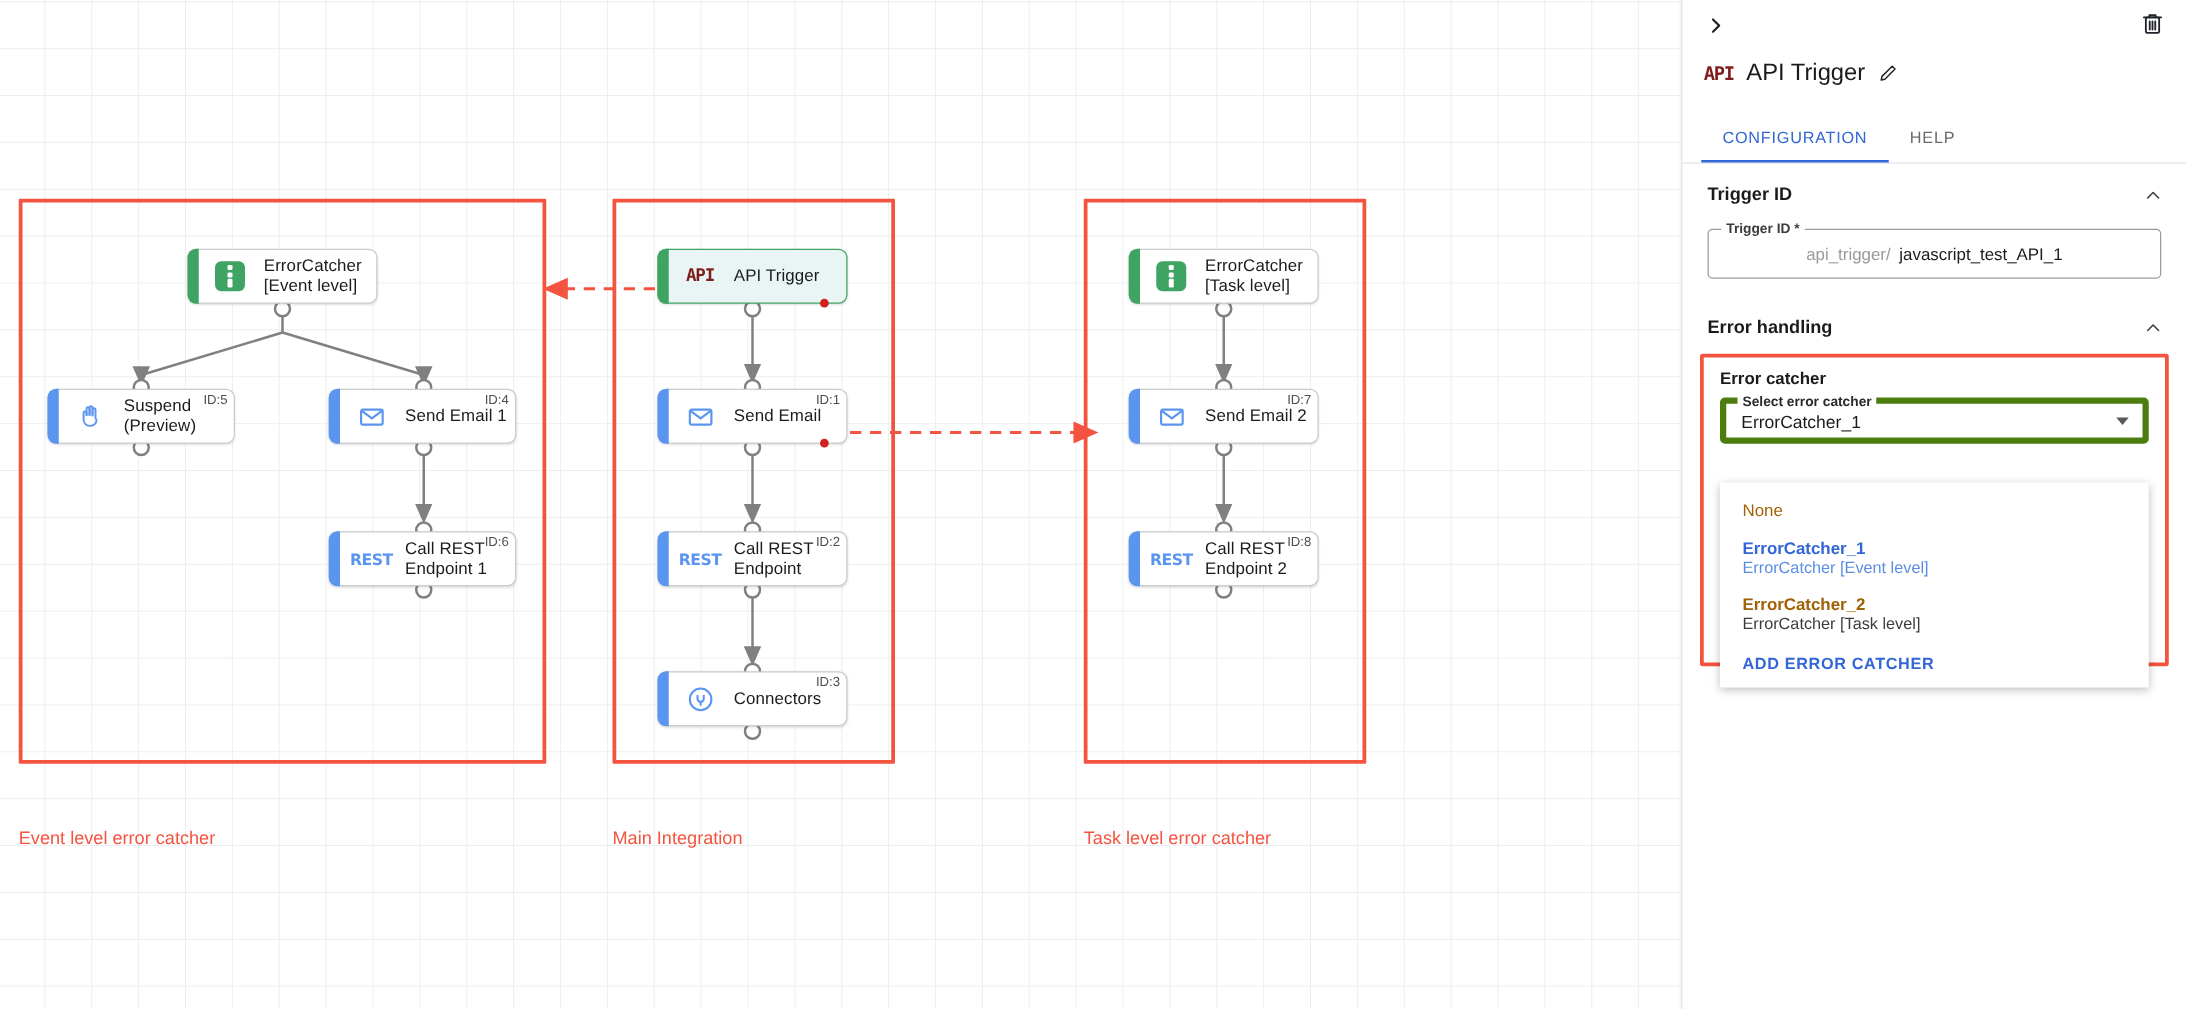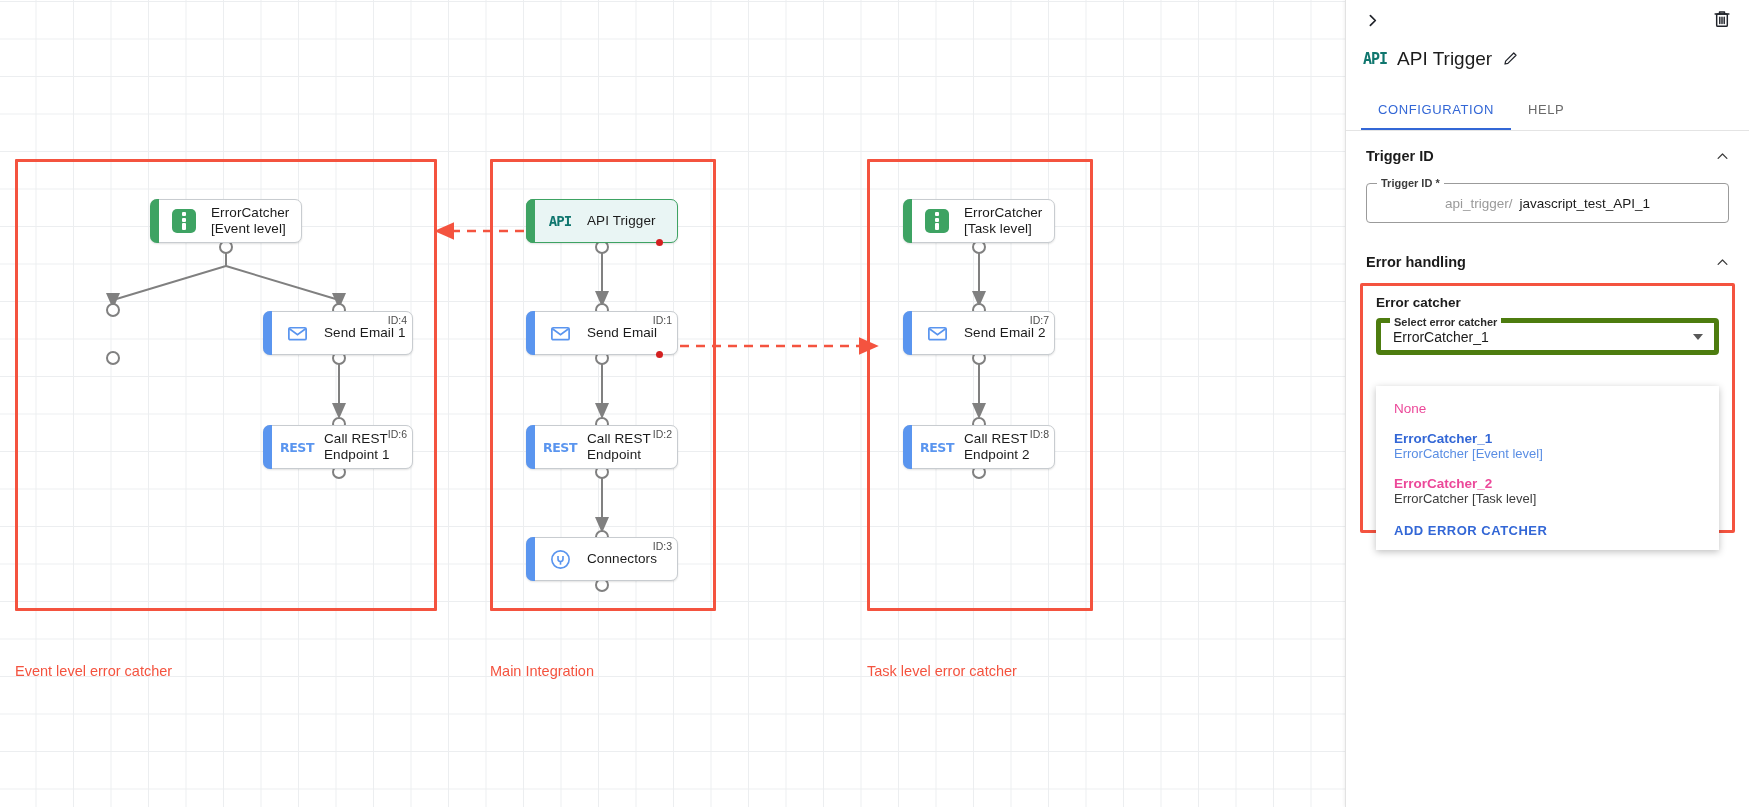--- a/index.html
+++ b/index.html
@@ -85,21 +85,21 @@
     position:absolute;
     right:14px; bottom:-4px;
     width:7px; height:7px; border-radius:50%;
     background:#d32020;
   }
 
   
   .ec-icon { width:24px; height:24px; border-radius:5px; background:#3ea363;
              display:flex; align-items:center; justify-content:center; }
   .ec-icon span { display:block; width:4px; height:4px; background:#fff; border-radius:1px; margin:1.2px 0;}
-  .api-text { color:#0f766e; font-family:"DejaVu Sans Mono", monospace; font-weight:bold;
+  .api-text { color:#7f1d1d; font-family:"DejaVu Sans Mono", monospace; font-weight:bold;
               font-size:14px; letter-spacing:-1px; }
   .rest-text { color:#5a95ef; font-family:"DejaVu Sans", sans-serif; font-weight:bold;
                font-size:12.5px; letter-spacing:-.4px; }
 
   
   #panel {
     position:absolute; right:0; top:0; width:404px; height:807px;
     background:#ffffff;
     border-left:1px solid #e2e2e2;
     box-shadow:-1px 0 3px rgba(0,0,0,.06);
@@ -182,21 +182,21 @@
     border-top:6px solid #585858;
   }
   #dropdown-menu {
     position:absolute; left:13px; right:13px; top:100px;
     background:#fff;
     box-shadow:0 2px 7px rgba(0,0,0,.25);
     padding:10px 0 8px 0;
     z-index:5;
   }
   .opt { padding:5px 18px; cursor:pointer; }
-  .opt .l1 { font-size:13.5px; color:#ec4899; }
+  .opt .l1 { font-size:13.5px; color:#a16207; }
   .opt .l2 { font-size:13px; color:#3c3c3c; }
   .opt.selected .l1 { color:#3367d6; font-weight:bold; }
   .opt.selected .l2 { color:#5a8ee4; }
   .opt.bold-title .l1 { font-weight:bold; }
   .opt-add {
     padding:12px 18px 4px 18px;
     font-size:13px; font-weight:bold; letter-spacing:.5px; color:#3367d6; cursor:pointer;
   }
 </style>
 </head>
@@ -267,20 +267,34 @@
             <span></span>
             <span style="height:7px;"></span>
           </div>
         </div>
     </div>
     <div class="nlabel">ErrorCatcher
 [Event level]</div>
     <div class="nid"></div>
   </div>
 
+  <div class="node" style="left:38px; top:311px; width:150px; height:44px;">
+    <div class="accent blue"></div>
+    <div class="ico">
+      <svg width="22" height="22" viewBox="0 0 24 24" fill="none" stroke="#5a95ef" stroke-width="1.7" stroke-linecap="round" stroke-linejoin="round">
+        <path d="M9 11V5.5a1.3 1.3 0 0 1 2.6 0V11"></path>
+        <path d="M11.6 11V4.6a1.3 1.3 0 0 1 2.6 0V11"></path>
+        <path d="M14.2 11.4V6.4a1.3 1.3 0 0 1 2.6 0V14"></path>
+        <path d="M9 11V9.2a1.3 1.3 0 0 0-2.6 0v5.3c0 3.4 2.2 5.9 5.4 5.9 3.3 0 5.9-2 5.9-5.6"></path>
+      </svg>
+    </div>
+    <div class="nlabel">Suspend
+(Preview)</div>
+    <div class="nid">ID:5</div>
+  </div>
 
   <div class="node" style="left:263px; top:311px; width:150px; height:44px;">
     <div class="accent blue"></div>
     <div class="ico">
       <svg width="23" height="23" viewBox="0 0 24 24" fill="none" stroke="#5a95ef" stroke-width="1.8">
         <rect x="3" y="6" width="18" height="12.5" rx="1.4"></rect>
         <path d="M3.6 7 12 13.2 20.4 7"></path>
       </svg>
     </div>
     <div class="nlabel">Send Email 1</div>

